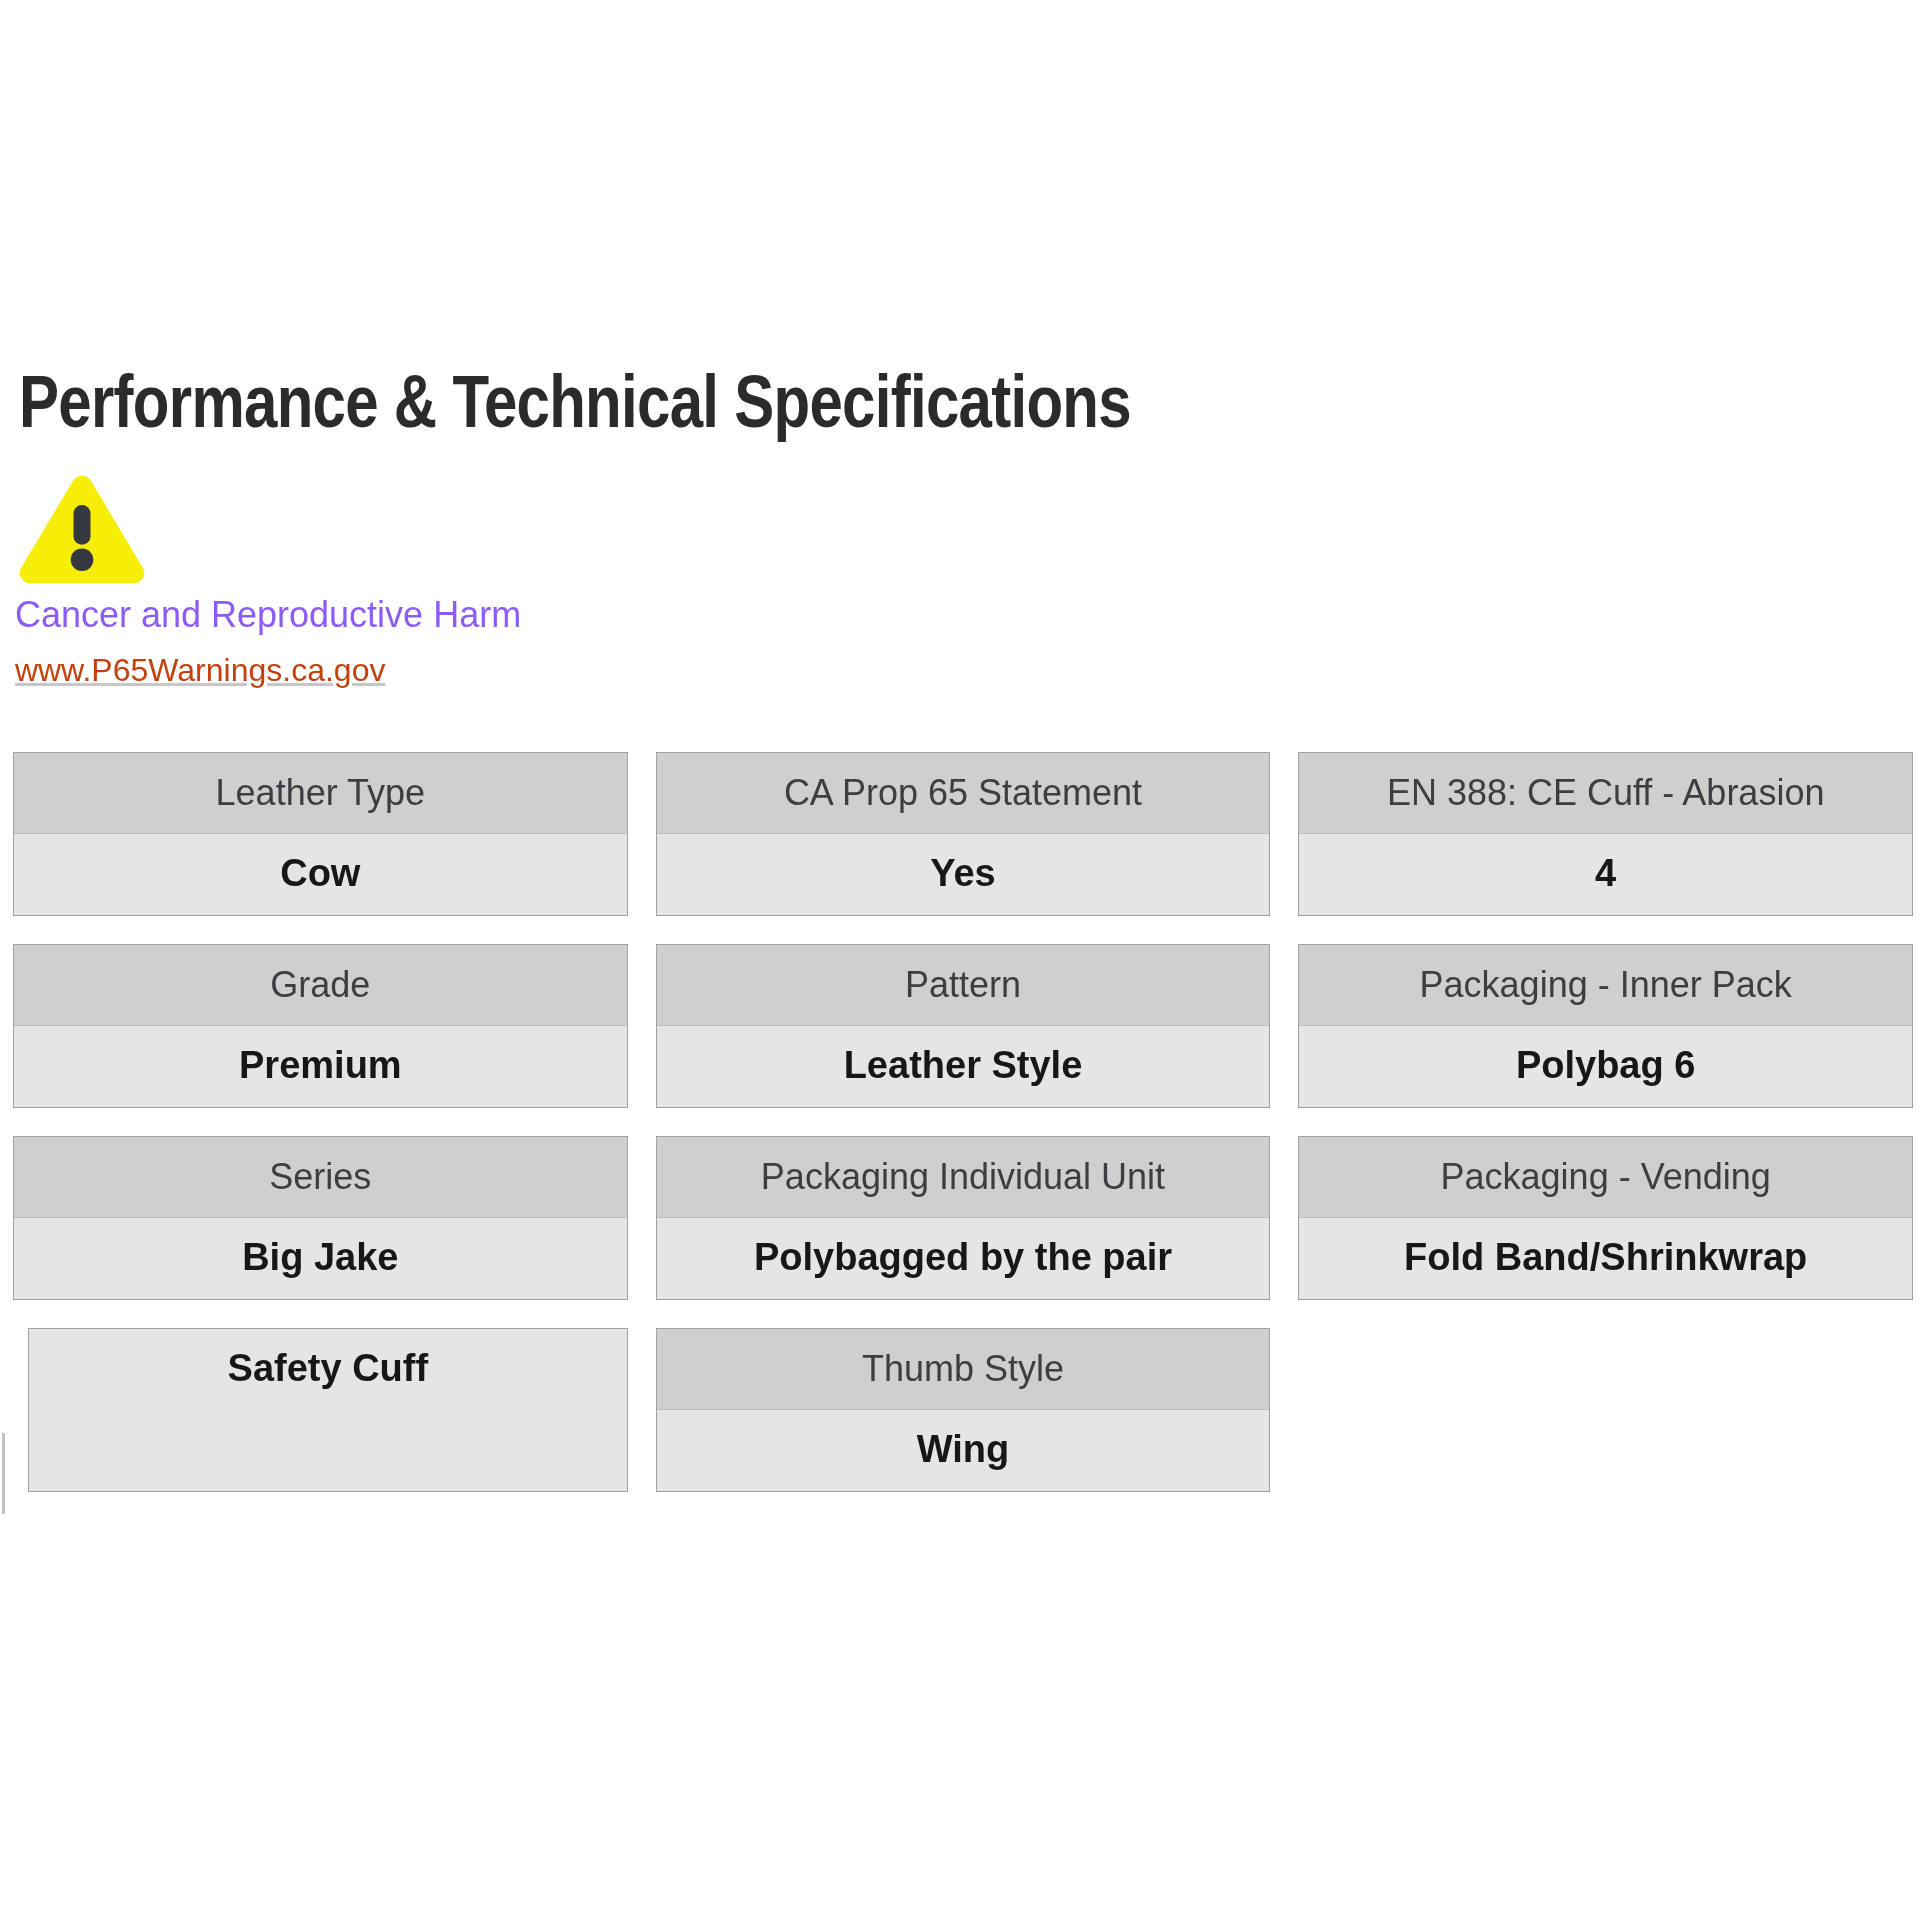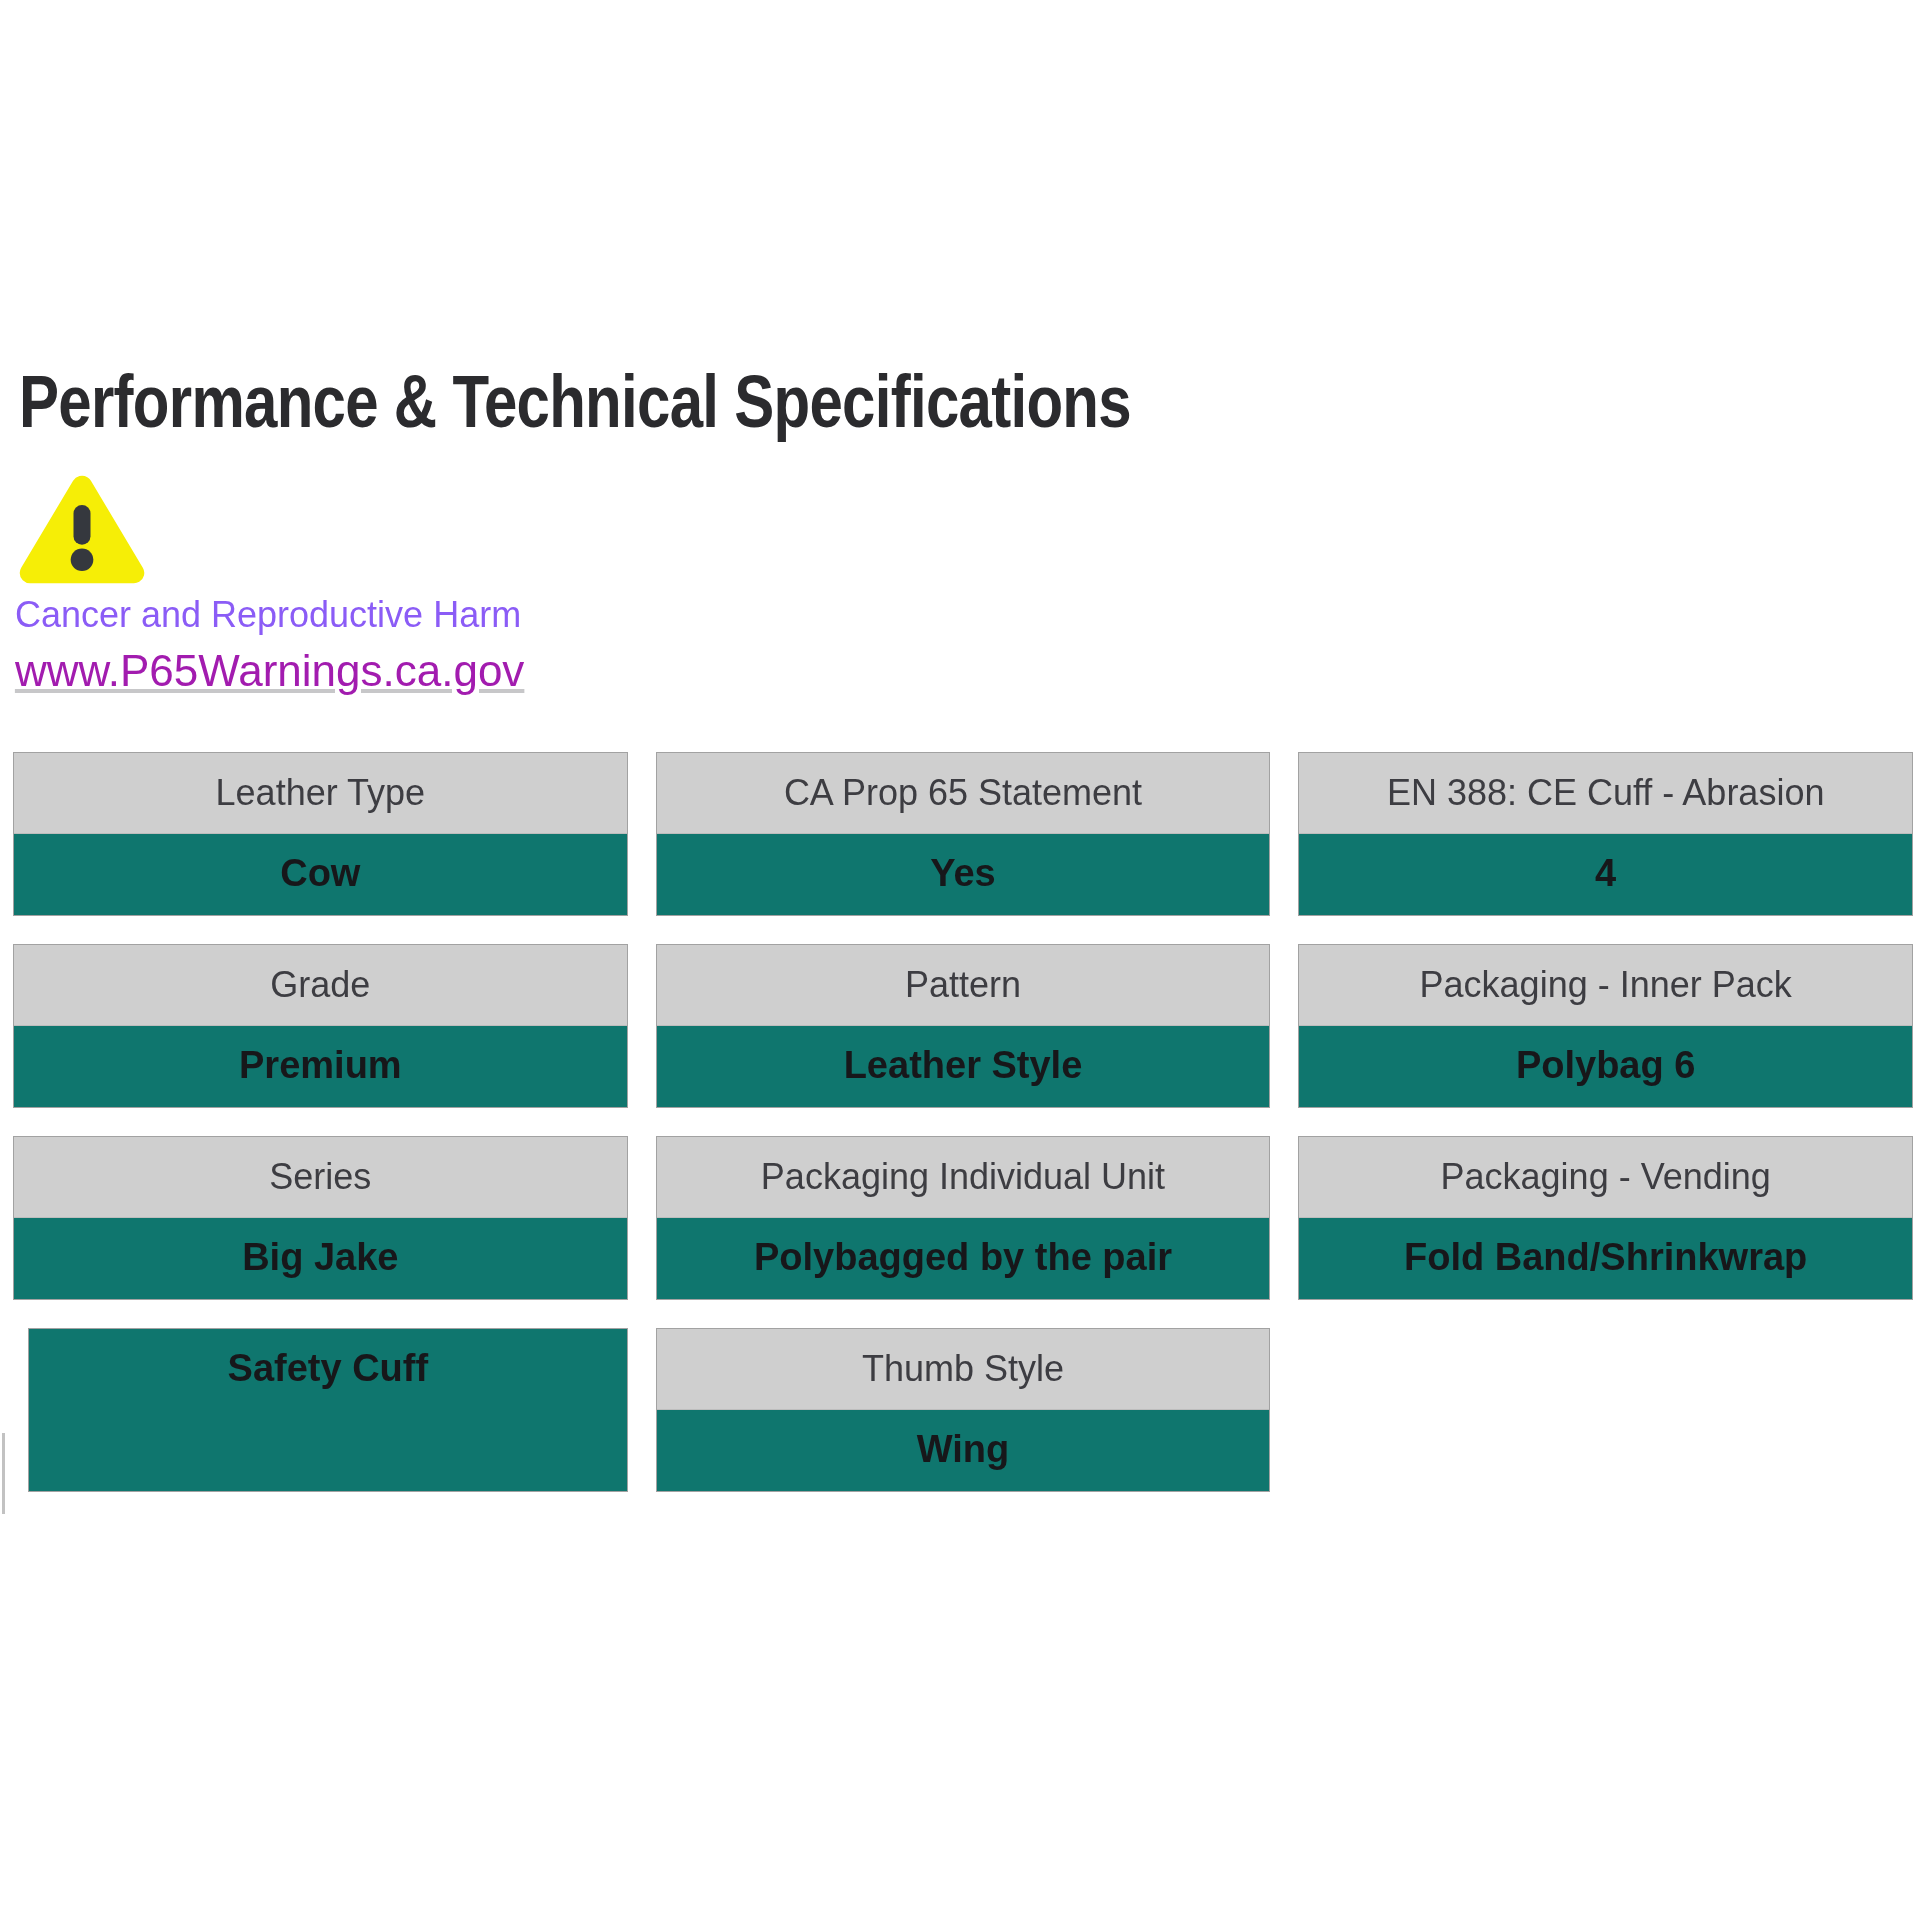--- a/index.html
+++ b/index.html
@@ -48,38 +48,38 @@
   }
   .warning-text {
     margin: 3.8px 0 0 1.9px;
     font-size: 36px;
     line-height: 43px;
     color: #8b5cf6;
   }
   .warning-link {
     display: inline-block;
     margin: 13px 0 0 1.9px;
-    font-size: 44px;
+    font-size: 32px;
     line-height: 43px;
-    color: #a21caf;
+    color: #c2410c;
     text-decoration-color: #c7c7c9;
     cursor: pointer;
   }
   
   .spec-grid {
     margin-top: 60px;
     display: grid;
     grid-template-columns: repeat(3, 1fr);
     column-gap: 28px;
     row-gap: 28px;
   }
   .spec-card {
     box-sizing: border-box;
     height: 164px;
-    background: #0f766e;
+    background: #e5e5e5;
     border: 1.9px solid #a2a2a2;
   }
   .spec-card.shifted {
     margin-left: 15px;
   }
   .spec-card .spec-label {
     box-sizing: border-box;
     height: 81px;
     background: #cfcfcf;
     border-bottom: 1.9px solid #bdbdbd;

